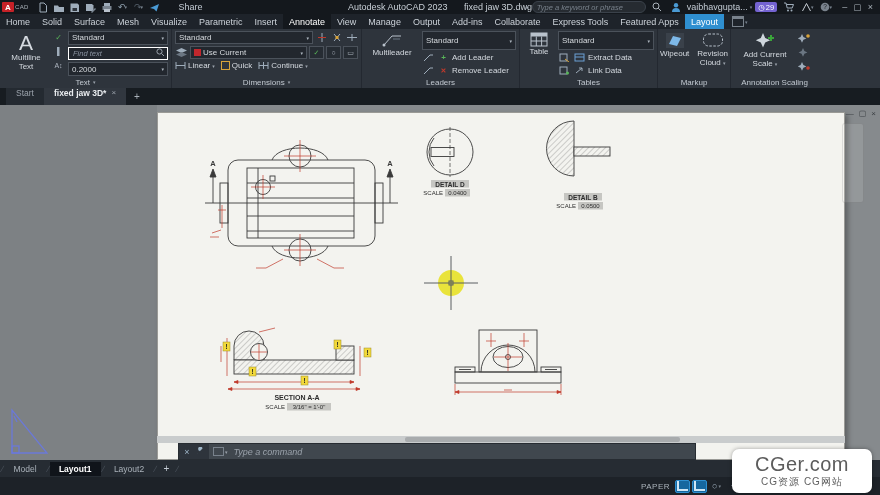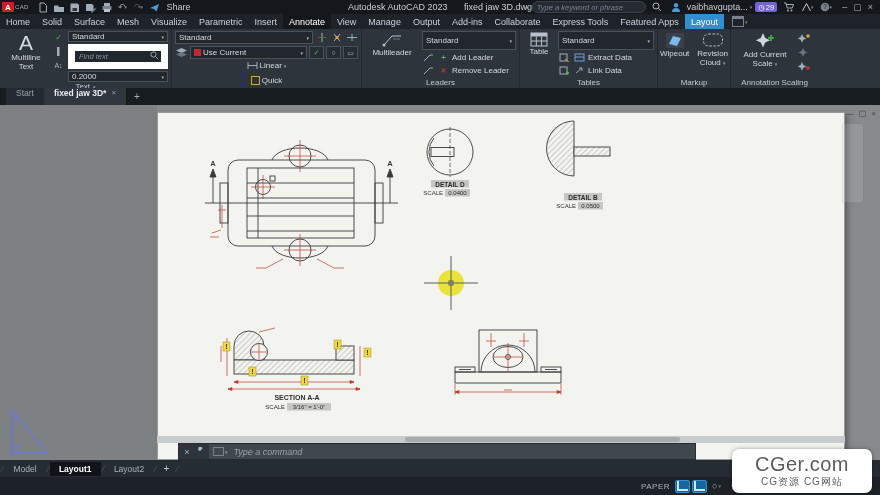--- a/index.html
+++ b/index.html
@@ -12,21 +12,21 @@
   .logo{display:flex;align-items:center;margin-left:2px;}
   .logo .abox{width:12px;height:10px;background:#c62127;color:#fff;font-size:8px;font-weight:bold;
               display:flex;align-items:center;justify-content:center;border-radius:1px;}
   .logo .cad{font-size:6px;color:#aab2ba;margin-left:1px;letter-spacing:.3px;}
   .qat{display:flex;align-items:center;margin-left:6px;}
   .tbic{width:14px;height:12px;display:flex;align-items:center;justify-content:center;margin:0 1px;}
   .tbic svg{display:block;}
   .glyph{font-size:9px;color:#8fa0af;line-height:10px;}
   .glyph.dim{color:#55606b;}
   .tcaret{font-size:5px;color:#7a8591;margin-left:-1px;}
-  .share-lbl{color:#c3cbd4;margin-left:4px;}
+  .share-lbl{color:#c3cbd4;margin-left:16px;}
   .tb-title{position:absolute;left:0;right:0;text-align:center;color:#c8cfd6;pointer-events:none;}
   .tb-title .doc{margin-left:14px;}
   .tb-right{margin-left:auto;display:flex;align-items:center;gap:3px;padding-right:3px;}
   .searchbox{width:108px;height:10px;background:#262b31;border:1px solid #3a414a;border-radius:6px;
              display:flex;align-items:center;padding:0 2px;}
   .searchbox input{flex:1;background:transparent;border:none;outline:none;color:#9aa2ab;
                    font-size:7.5px;font-family:"Liberation Sans",sans-serif;}
   .searchbox input::placeholder{color:#79828c;font-style:italic;}
   .username{color:#c3cbd4;}
   .badge{background:#7463d1;color:#fff;border-radius:2px;height:10px;padding:0 3px;
@@ -48,21 +48,21 @@
           font-size:8px;color:#c2c9d1;}
   .plabel .caret{font-size:5px;color:#9aa2ab;}
   .bigbtn{display:flex;flex-direction:column;align-items:center;justify-content:flex-start;
           color:#d5dae0;font-size:8px;line-height:8.5px;text-align:center;padding:1px 2px;}
   .bigbtn .blabel{margin-top:1px;}
   .col{display:flex;flex-direction:column;gap:2px;flex:1;min-width:0;}
   .frow{display:flex;align-items:center;gap:2px;min-width:0;}
   .ddl{flex:1;min-width:0;height:11px;background:#22272e;border:1px solid #4b525b;
        display:flex;align-items:center;padding:0 3px;font-size:8px;color:#d6dade;white-space:nowrap;overflow:hidden;}
   .ddl .caret{margin-left:auto;font-size:5px;color:#aeb6c0;padding-left:2px;}
-  .findbox{flex:1;min-width:0;height:11px;background:#22272e;border:7px solid #ffffff;
+  .findbox{flex:1;min-width:0;height:11px;background:#22272e;border:1px solid #ffffff;
            display:flex;align-items:flex-start;padding:0 2px;}
   .findbox input{flex:1;min-width:0;background:transparent;border:none;outline:none;
                  color:#9aa2ab;font-size:7.5px;font-family:"Liberation Sans",sans-serif;}
   .findbox input::placeholder{color:#8a93a0;font-style:italic;}
   .ic{width:13px;height:11px;display:flex;align-items:center;justify-content:center;flex:none;
       font-size:8px;color:#aeb6c0;}
   .icbox{border:1px solid #4b525b;background:#262c33;}
   .redsq{width:7px;height:7px;background:#c1272d;flex:none;margin-right:2px;}
   .smallbtn{display:flex;align-items:center;gap:2px;font-size:8px;color:#d5dae0;white-space:nowrap;}
   .smallbtn .caret{font-size:5px;color:#9aa2ab;}
@@ -331,21 +331,21 @@
               </span>
             <div class="ddl">
               <span class="redsq"></span>
               <span>Use Current</span>
                 <span class="caret">▾</span>
             </div>
             <span class="ic icbox" style="color:#58b558;font-size:7px;">✓</span>
             <span class="ic icbox" style="font-size:7px;">○</span>
             <span class="ic icbox" style="font-size:7px;">▭</span>
           </div>
-          <div class="frow" style="gap:6px;flex-direction:column;">
+          <div class="frow" style="gap:6px;">
             <span class="smallbtn">
               <svg width="11" height="7">
                   <line x1="1" y1="0" x2="1" y2="7" stroke="#9fadbb"></line>
                   <line x1="10" y1="0" x2="10" y2="7" stroke="#9fadbb"></line>
                   <line x1="1" y1="3.5" x2="10" y2="3.5" stroke="#9fadbb"></line>
                 </svg>
               <span>Linear</span>
                 <span class="caret">▾</span>
             </span>
             <span class="smallbtn">

